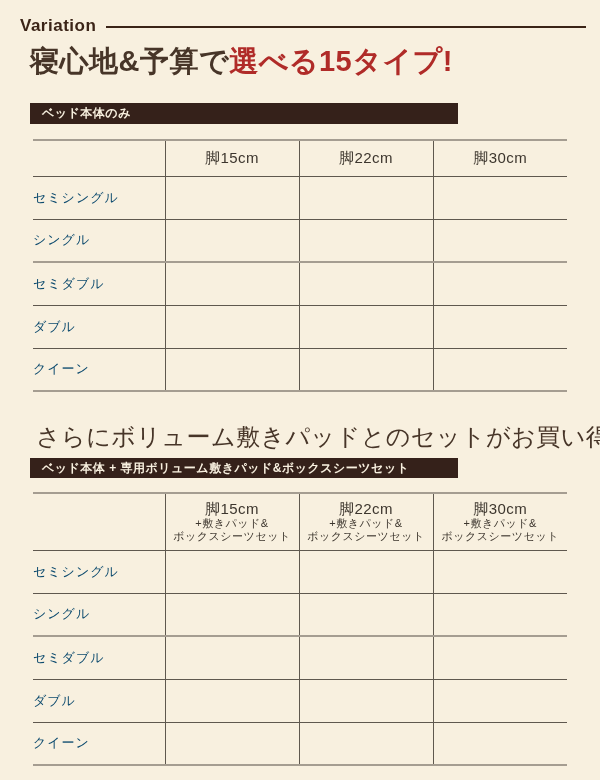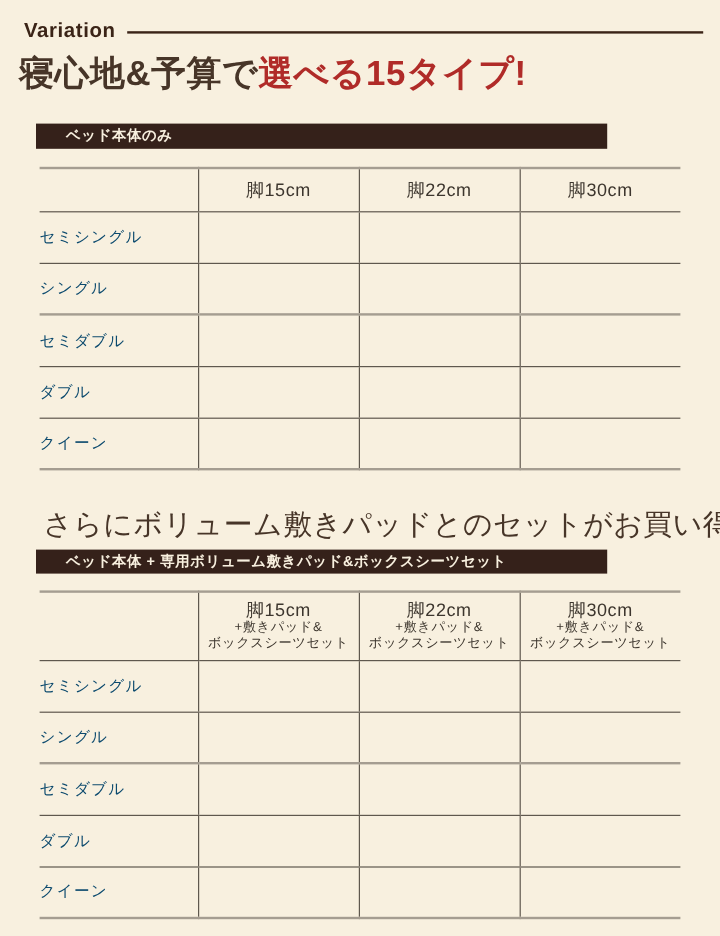--- a/index.html
+++ b/index.html
@@ -18,37 +18,37 @@
     display: flex; align-items: center; justify-content: space-between;
   }
   .eyebrow {
     font-size: 17px; font-weight: bold; letter-spacing: 0.5px;
     color: #3b2417;
   }
   .eyebrow-rule { flex: 1; height: 2px; background: #3b2417; margin-left: 10px; margin-top: 2px; }
 
   
   .title1 {
-    position: absolute; left: 16px; top: 42px;
+    position: absolute; left: 30px; top: 42px;
     font-size: 29px; font-weight: 600; letter-spacing: 0.5px;
     color: #473528; white-space: nowrap;
   }
   .title1 .hl { color: #b02b28; }
   .title2 {
     position: absolute; left: 36px; top: 421px;
     font-size: 24px; font-weight: 500; letter-spacing: 0.5px;
     color: #473528; white-space: nowrap;
   }
 
   
   .section-bar {
-    position: absolute; left: 30px; width: 476px;
+    position: absolute; left: 30px; width: 428px;
     background: #35211a; color: #f8f0df;
     font-size: 12px; font-weight: bold; letter-spacing: 0.5px;
-    display: flex; align-items: center; padding-left: 25px;
+    display: flex; align-items: center; padding-left: 12px;
   }
   .section-bar.bar1 { top: 103px; height: 21px; }
   .section-bar.bar2 { top: 458px; height: 20px; }
 
   
   .price-table {
     position: absolute; left: 33px; width: 534px;
     border-collapse: collapse; table-layout: fixed;
     border-top: 2px solid #a59d91;
     border-bottom: 2px solid #a59d91;

